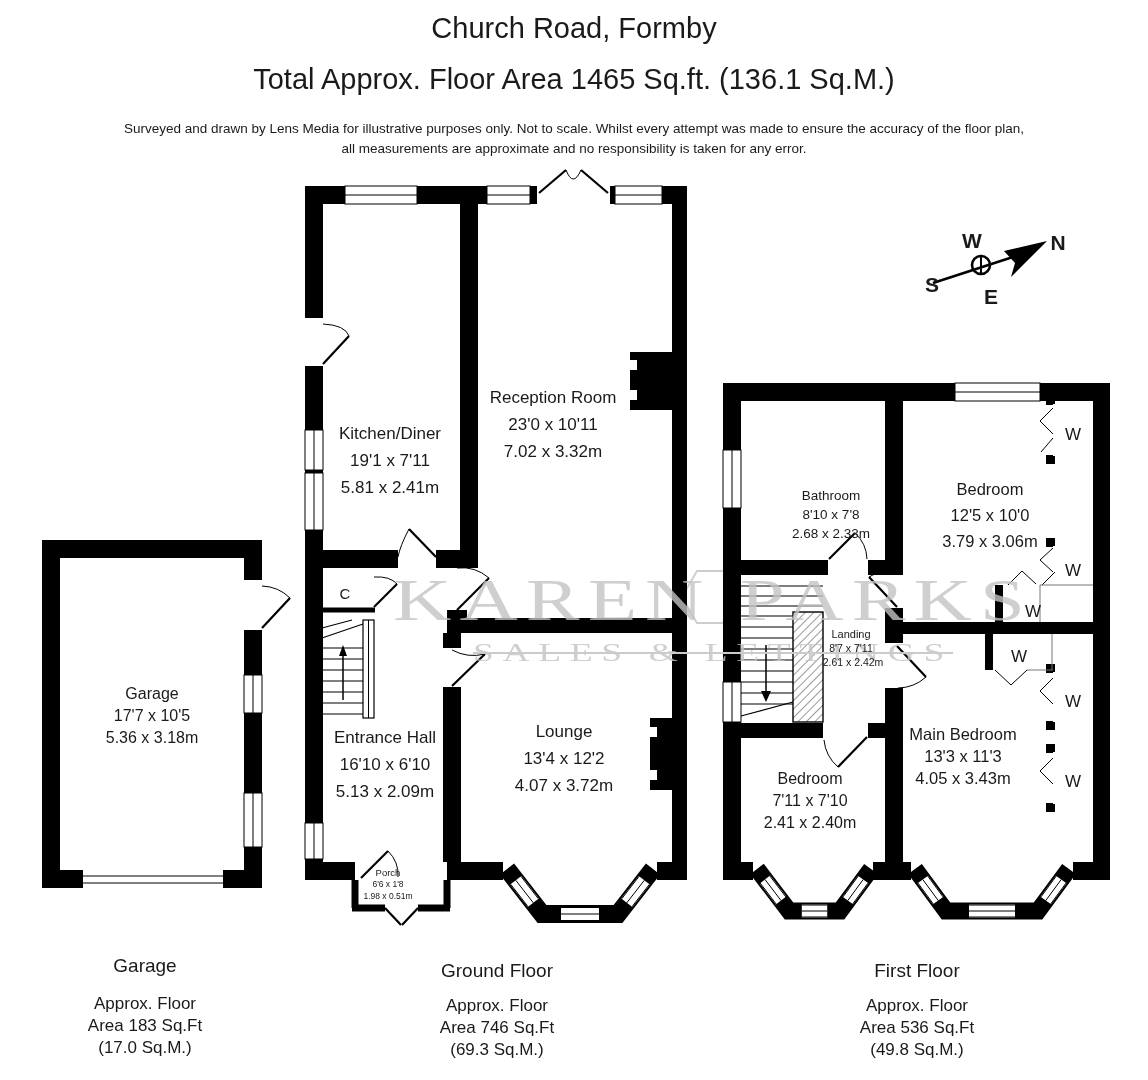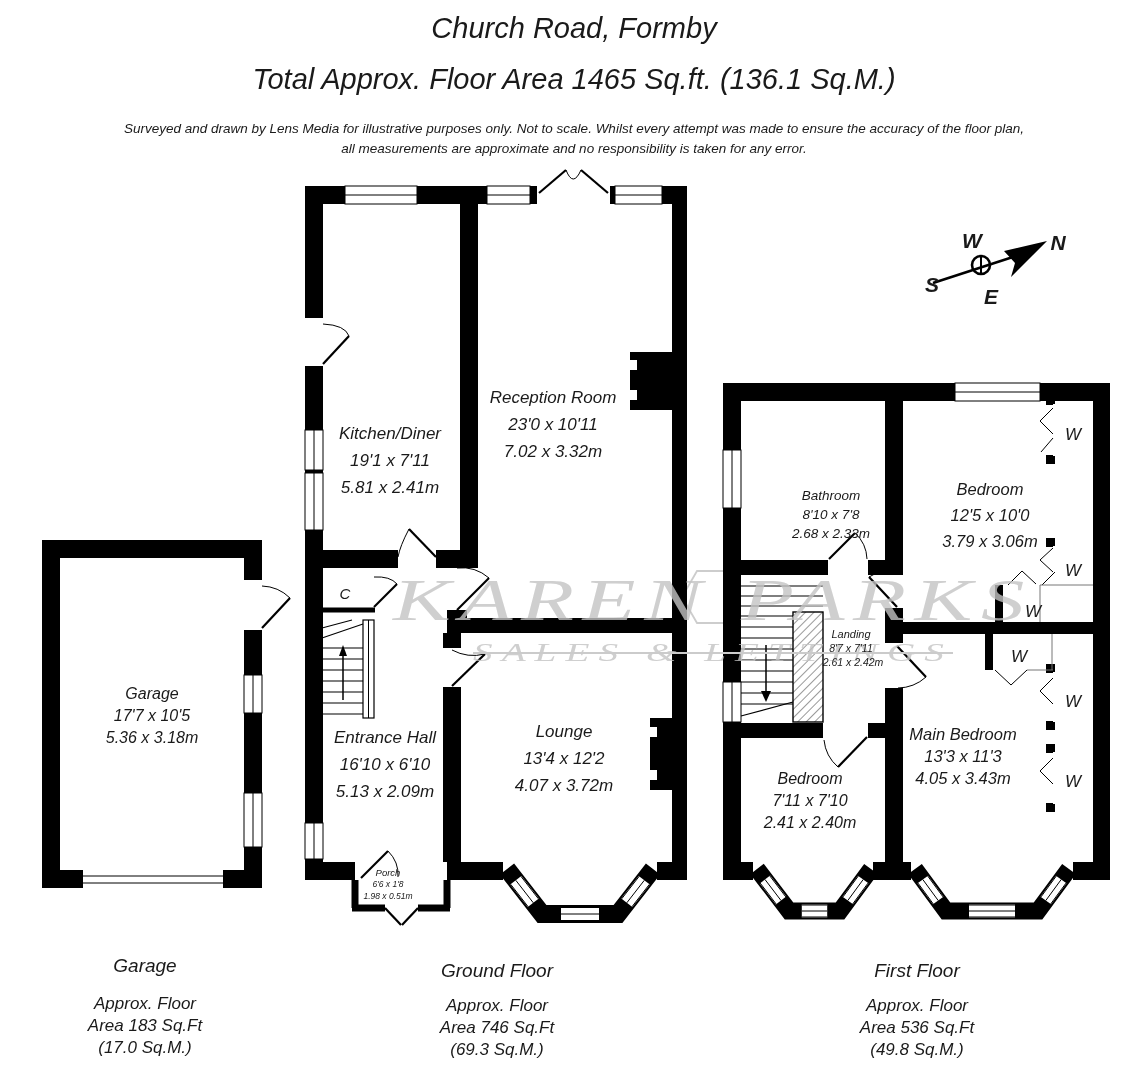--- a/index.html
+++ b/index.html
@@ -1,16 +1,16 @@
 <!DOCTYPE html>
 <html><head>
 <meta charset="utf-8">
 <style>
   html,body{margin:0;padding:0;background:#ffffff;}
-  .page{position:relative;width:1148px;height:1080px;background:#fff;overflow:hidden;font-style:italic;}
+  .page{position:relative;width:1148px;height:1080px;background:#fff;overflow:hidden;}
   svg{display:block;}
   text{font-family:"Liberation Sans", sans-serif;fill:#1a1a1a;}
   .hdr{font-size:29px;}
   .disc{font-size:13.5px;}
   .room{font-size:17px;}
   .room16{font-size:16px;}
   .room165{font-size:16.5px;}
   .bath{font-size:13.5px;}
   .landing{font-size:11px;}
   .landing2{font-size:10.5px;}

